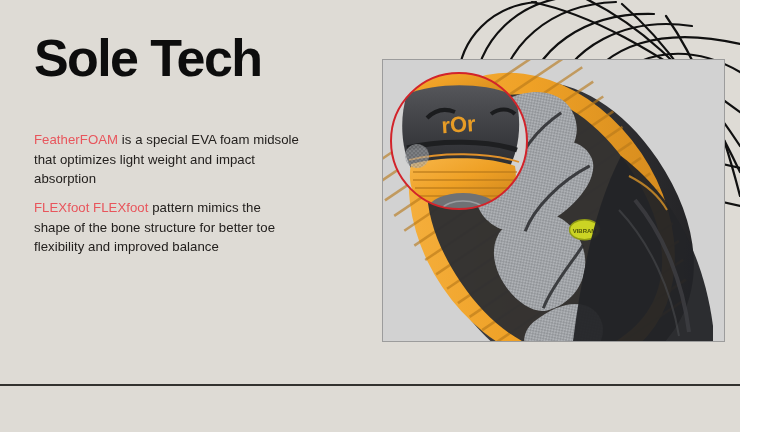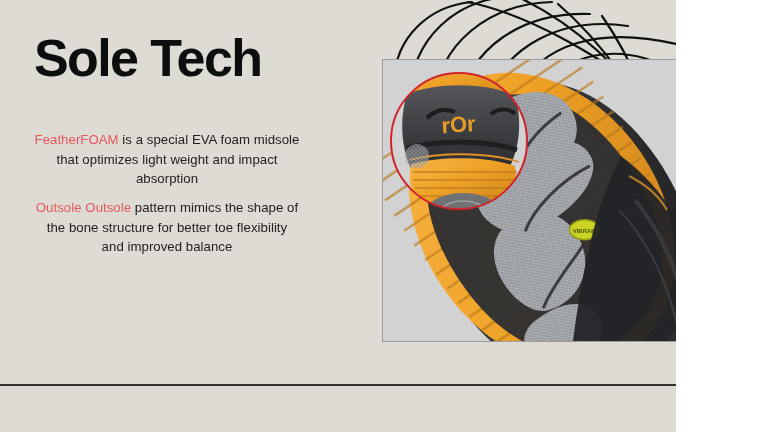--- a/index.html
+++ b/index.html
@@ -3,26 +3,25 @@
 <meta charset="utf-8">
 <title>Sole Tech Slide</title>
 <style>
   html, body {
     margin: 0;
     padding: 0;
     background: #ffffff;
   }
   #slide {
     position: relative;
-    width: 676px;
+    width: 740px;
     height: 432px;
     overflow: hidden;
     background: #dedbd5;
     font-family: "Liberation Sans", sans-serif;
-    text-align: center;
     -webkit-font-smoothing: antialiased;
   }
 
   
   #swirls {
     position: absolute;
     top: 0;
     right: 0;
     width: 300px;
     height: 210px;
@@ -123,21 +122,21 @@
     </g>
   </svg>
 
   <div id="title">Sole Tech</div>
 
   <p class="para" id="para-1">
     <span class="accent">FeatherFOAM</span><span> is a special EVA foam midsole that optimizes light  weight and impact absorption</span>
   </p>
 
   <p class="para" id="para-2">
-    <span class="accent">Outsole Outsole</span><span> pattern mimics the shape of the bone structure for better toe flexibility and improved balance</span>
+    <span class="accent">FLEXfoot FLEXfoot</span><span> pattern mimics the shape of the bone structure for better toe flexibility and improved balance</span>
   </p>
 
   <div id="panel">
     <svg id="panel-art" viewBox="0 0 341 281" preserveAspectRatio="none">
       <defs>
         <linearGradient id="gOrange" x1="0" y1="0" x2="1" y2="1">
           <stop offset="0%" stop-color="#f7b547"></stop>
           <stop offset="45%" stop-color="#efa126"></stop>
           <stop offset="100%" stop-color="#c9811a"></stop>
         </linearGradient>

